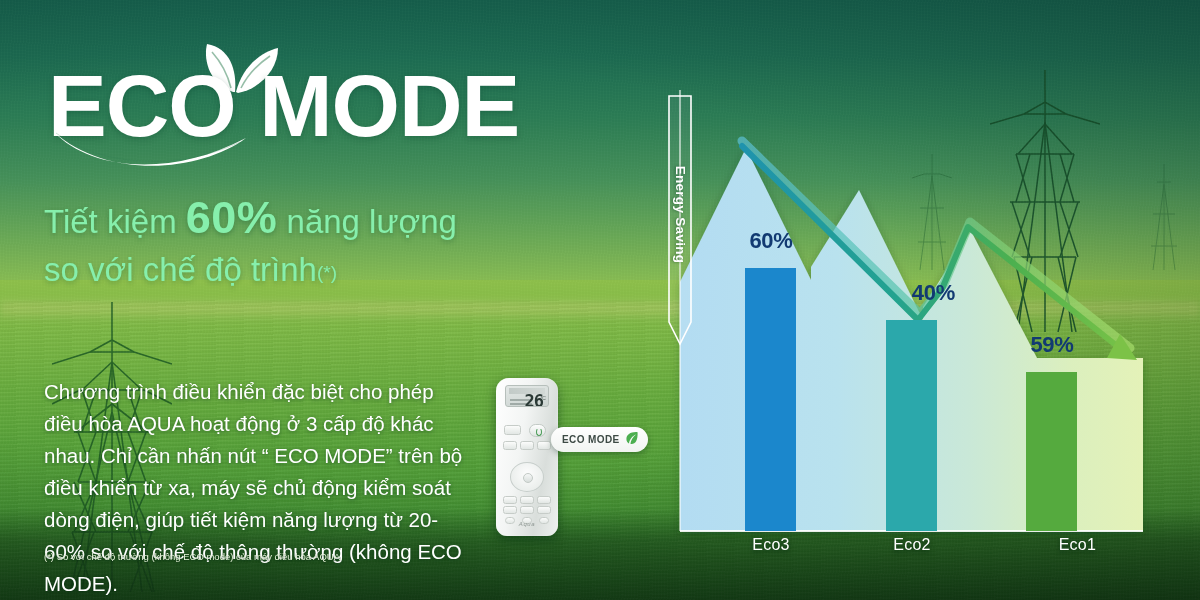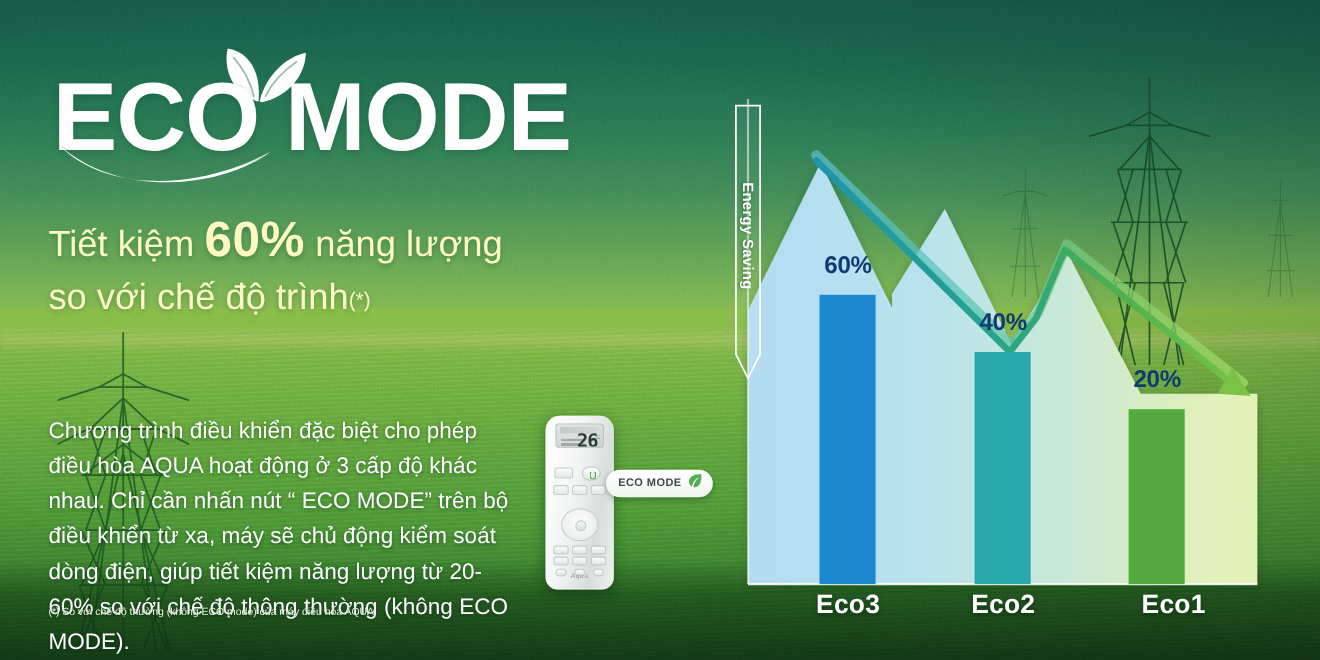--- a/index.html
+++ b/index.html
@@ -63,21 +63,21 @@
     letter-spacing:-1px; line-height:1;
     text-shadow:0 2px 6px rgba(0,60,40,.28);
     white-space:nowrap;
   }
   .logo-leaf { position:absolute; left:148px; top:-6px; }
   .logo-swoosh { position:absolute; left:8px; top:78px; }
 
   
   .subtitle {
     position:absolute; left:44px; top:188px; width:560px;
-    color:#fef9c3; font-size:33px; line-height:1.33;
+    color:#86efac; font-size:33px; line-height:1.33;
     text-shadow:0 2px 5px rgba(0,70,40,.30);
   }
   .subtitle .big { font-size:45px; font-weight:bold; letter-spacing:.5px; }
   .subtitle .star { font-size:19px; vertical-align:2px; }
 
   
   .body-copy {
     position:absolute; left:44px; top:376px; width:430px;
     color:#ffffff; font-size:20.5px; line-height:1.56;
     text-shadow:0 1px 4px rgba(0,50,20,.55);
@@ -169,21 +169,21 @@
     color:#ffffff; font-size:13.5px; font-weight:bold; letter-spacing:.3px;
     text-align:center; white-space:nowrap;
     text-shadow:0 1px 3px rgba(0,50,30,.5);
   }
 
   .bar-value {
     position:absolute; color:#123a72; font-size:22px; font-weight:bold;
     text-align:center; letter-spacing:-.3px;
   }
   .cat-label {
-    position:absolute; color:#ffffff; font-size:24px; font-weight:bold;
+    position:absolute; color:#ffffff; font-size:16px; font-weight:normal;
     text-align:center; letter-spacing:.2px;
     text-shadow:0 2px 4px rgba(0,40,15,.65);
   }
 </style>
 </head>
 <body>
 
 <div class="bg">
   <div class="bg-sky"></div>
   <div class="bg-field"></div>
@@ -460,19 +460,19 @@
   </svg>
 
   <div class="axis-banner">
     <svg width="26" height="252" viewBox="0 0 26 252">
       <path d="M2 2 H24 V228 L13 250 L2 228 Z" fill="rgba(255,255,255,0.06)" stroke="#ffffff" stroke-width="1.6"></path>
     </svg>
     <div class="axis-label">Energy Saving</div>
   </div>
 
   <div class="bar-value" style="left:78px;  top:142px; width:86px;">60%</div>
-  <div class="bar-value" style="left:219px; top:194px; width:86px;">40%</div>
-  <div class="bar-value" style="left:359px; top:246px; width:86px;">20%</div>
+  <div class="bar-value" style="left:219px; top:194px; width:86px;text-align:right;">40%</div>
+  <div class="bar-value" style="left:359px; top:246px; width:86px;">59%</div>
 
   <div class="cat-label" style="left:77px;  top:450px; width:88px;">Eco3</div>
   <div class="cat-label" style="left:218px; top:450px; width:88px;">Eco2</div>
   <div class="cat-label" style="left:358px; top:450px; width:88px;text-align:right;">Eco1</div>
 </div>
 
 </body></html>

